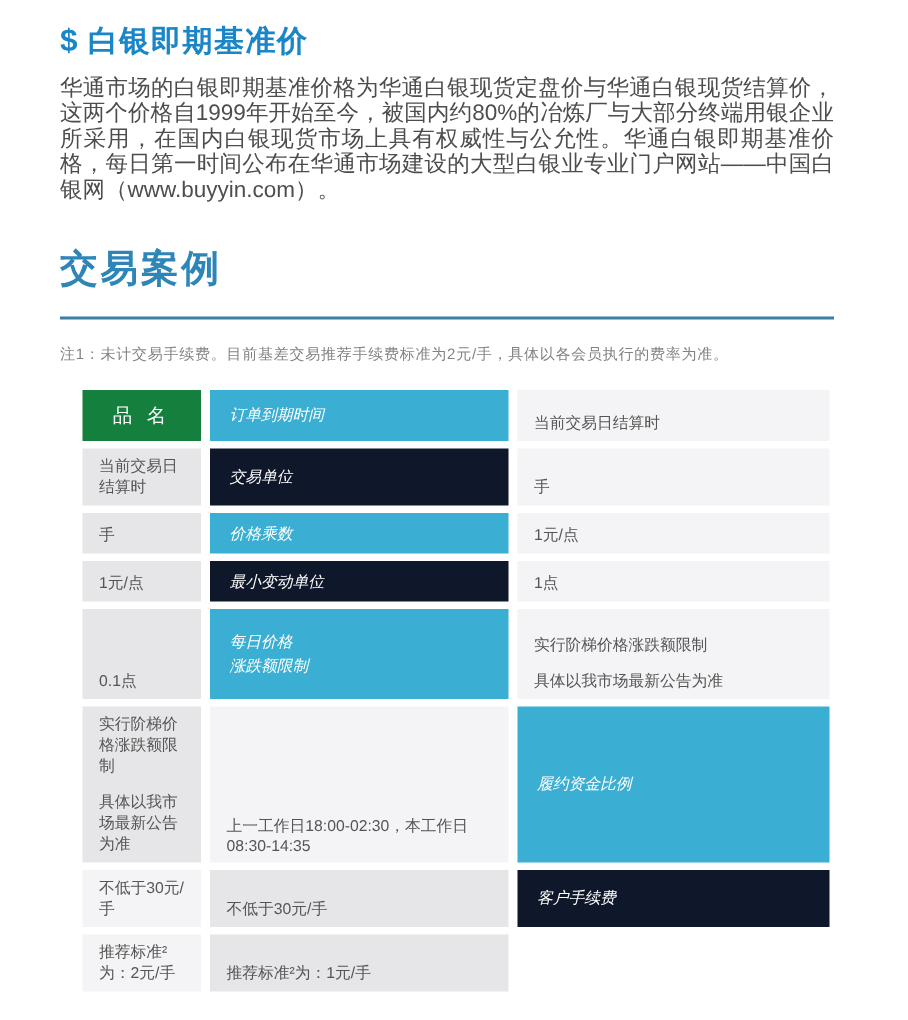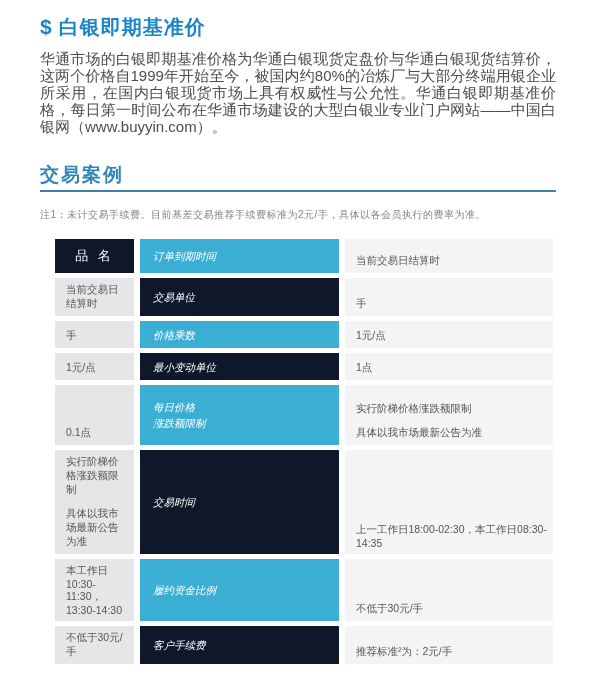--- a/index.html
+++ b/index.html
@@ -26,24 +26,24 @@
   .intro {
     margin-top: 9px;
     font-size: 15px;
     line-height: 17px;
     color: #4d4d4d;
     text-align: justify;
   }
   
   .section-heading {
     margin-top: 27px;
-    padding-bottom: 2px;
+    padding-bottom: 16px;
     border-bottom: 2px solid #3c7fa6;
     color: #2e86b8;
-    font-size: 19px;
+    font-size: 25px;
     letter-spacing: 2px;
   }
   
   .case-text {
     margin-top: 20px;
     font-size: 11px;
     line-height: 17px;
     color: #4d4d4d;
     text-indent: 2em;
     text-align: justify;
@@ -57,21 +57,21 @@
   
   .tbl {
     width: 498px;
     margin: 17px 0 0 15px;
     display: grid;
     grid-template-columns: 79px 199px 1fr;
     column-gap: 6px;
     row-gap: 5px;
   }
   .th-name {
-    background: #0f172a;
+    background: #15803d;
     color: #ffffff;
     font-size: 13px;
     letter-spacing: 3px;
     display: flex; align-items: center; justify-content: center;
     min-height: 34px;
   }
   .th-gray-band {
     grid-column: 2 / 4;
     background: #9b9b9b;
     display: flex;
@@ -168,39 +168,36 @@
         <div class="line">涨跌额限制</div>
       </div>
       <div class="cell c1" style="min-height: 60px;">
         <div class="line">实行阶梯价格涨跌额限制</div>
         <div class="line">具体以我市场最新公告为准</div>
       </div>
       <div class="cell c2" style="min-height: 60px;">
         <div class="line">实行阶梯价格涨跌额限制</div>
         <div class="line">具体以我市场最新公告为准</div>
       </div>
-      <div class="row-label light">
-        <div class="line">交易时间</div>
-      </div>
       <div class="cell c1">
         <div class="line">上一工作日18:00-02:30，本工作日08:30-14:35</div>
-      </div>
-      <div class="cell c2">
-        <div class="line">本工作日10:30-11:30，13:30-14:30</div>
       </div>
       <div class="row-label dark">
         <div class="line">履约资金比例</div>
       </div>
       <div class="cell c1">
         <div class="line">不低于30元/手</div>
       </div>
       <div class="cell c2">
         <div class="line">不低于30元/手</div>
       </div>
       <div class="row-label light">
         <div class="line">客户手续费</div>
       </div>
       <div class="cell c1">
         <div class="line">推荐标准²为：2元/手</div>
       </div>
+      <div class="cell c2">
+        <div class="line">推荐标准²为：1元/手</div>
+      </div>
     </div>
 
 </div>
 
 </body></html>

